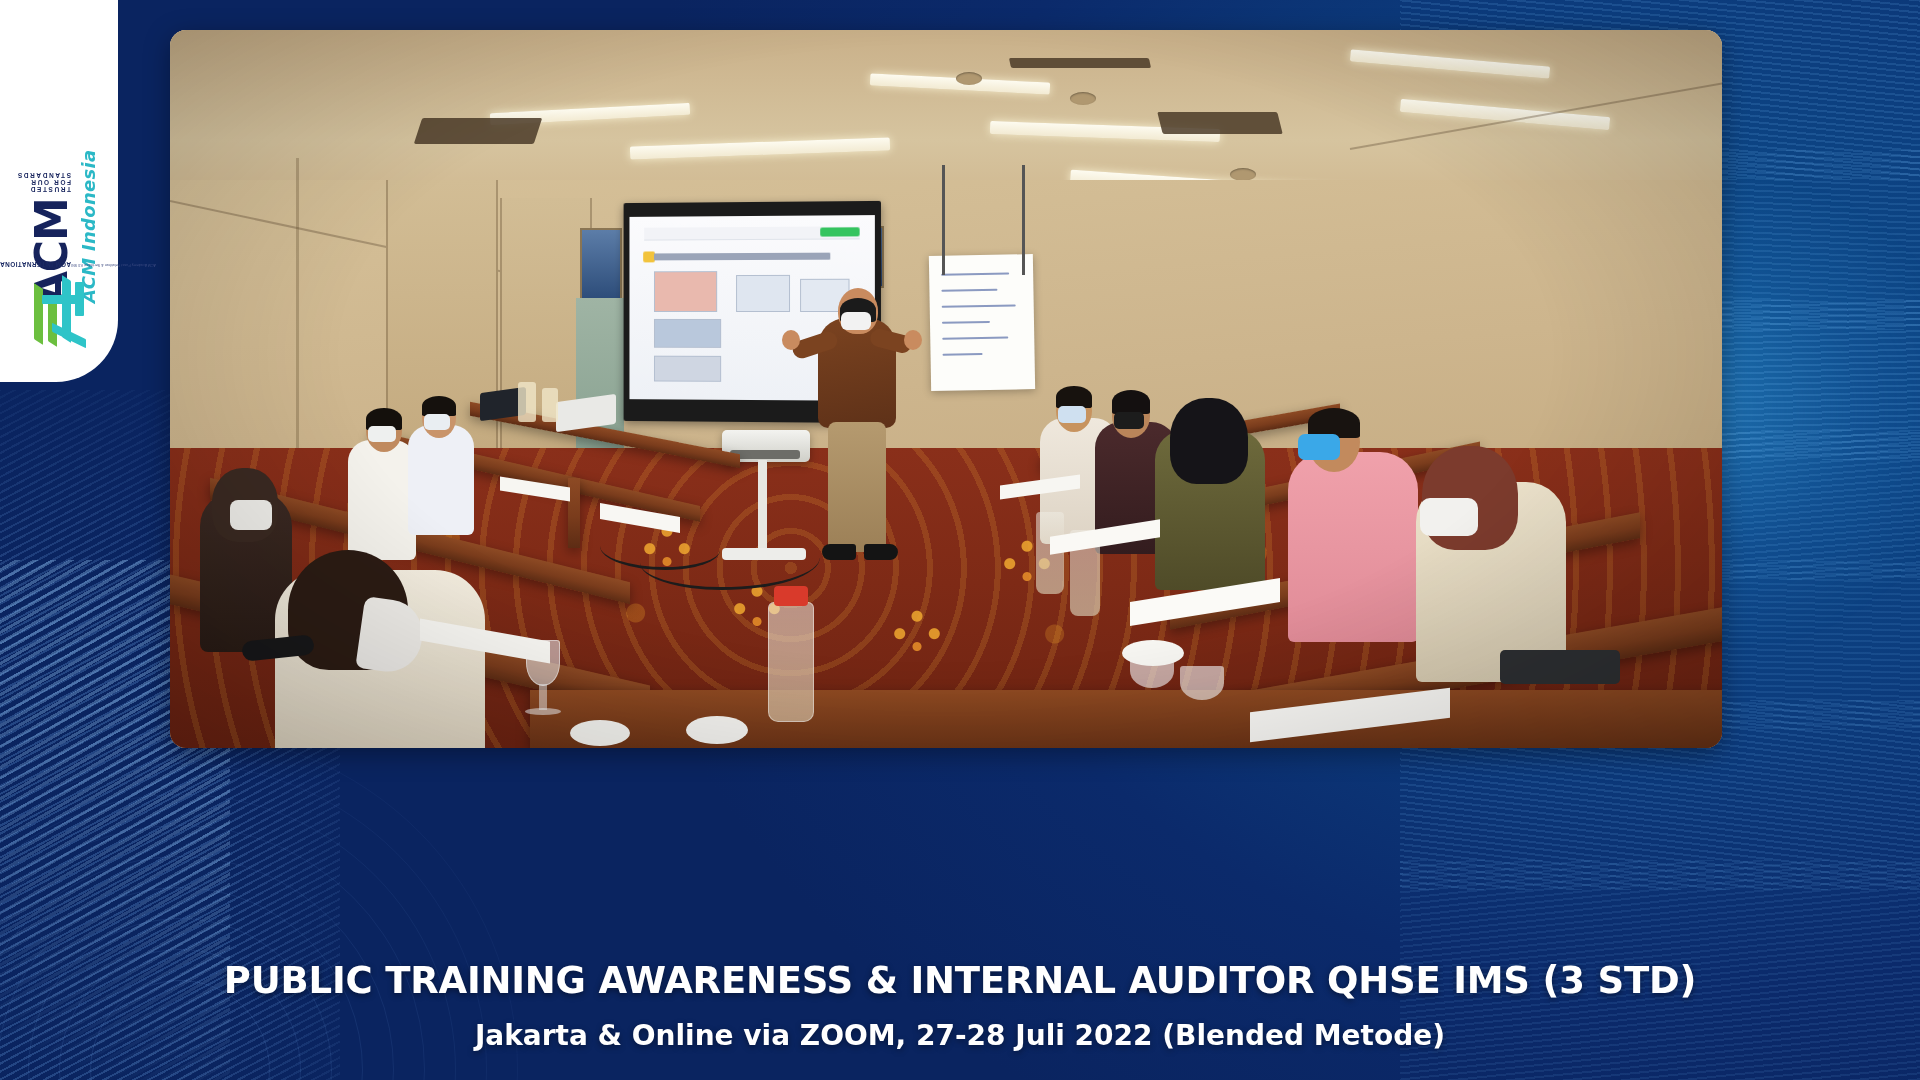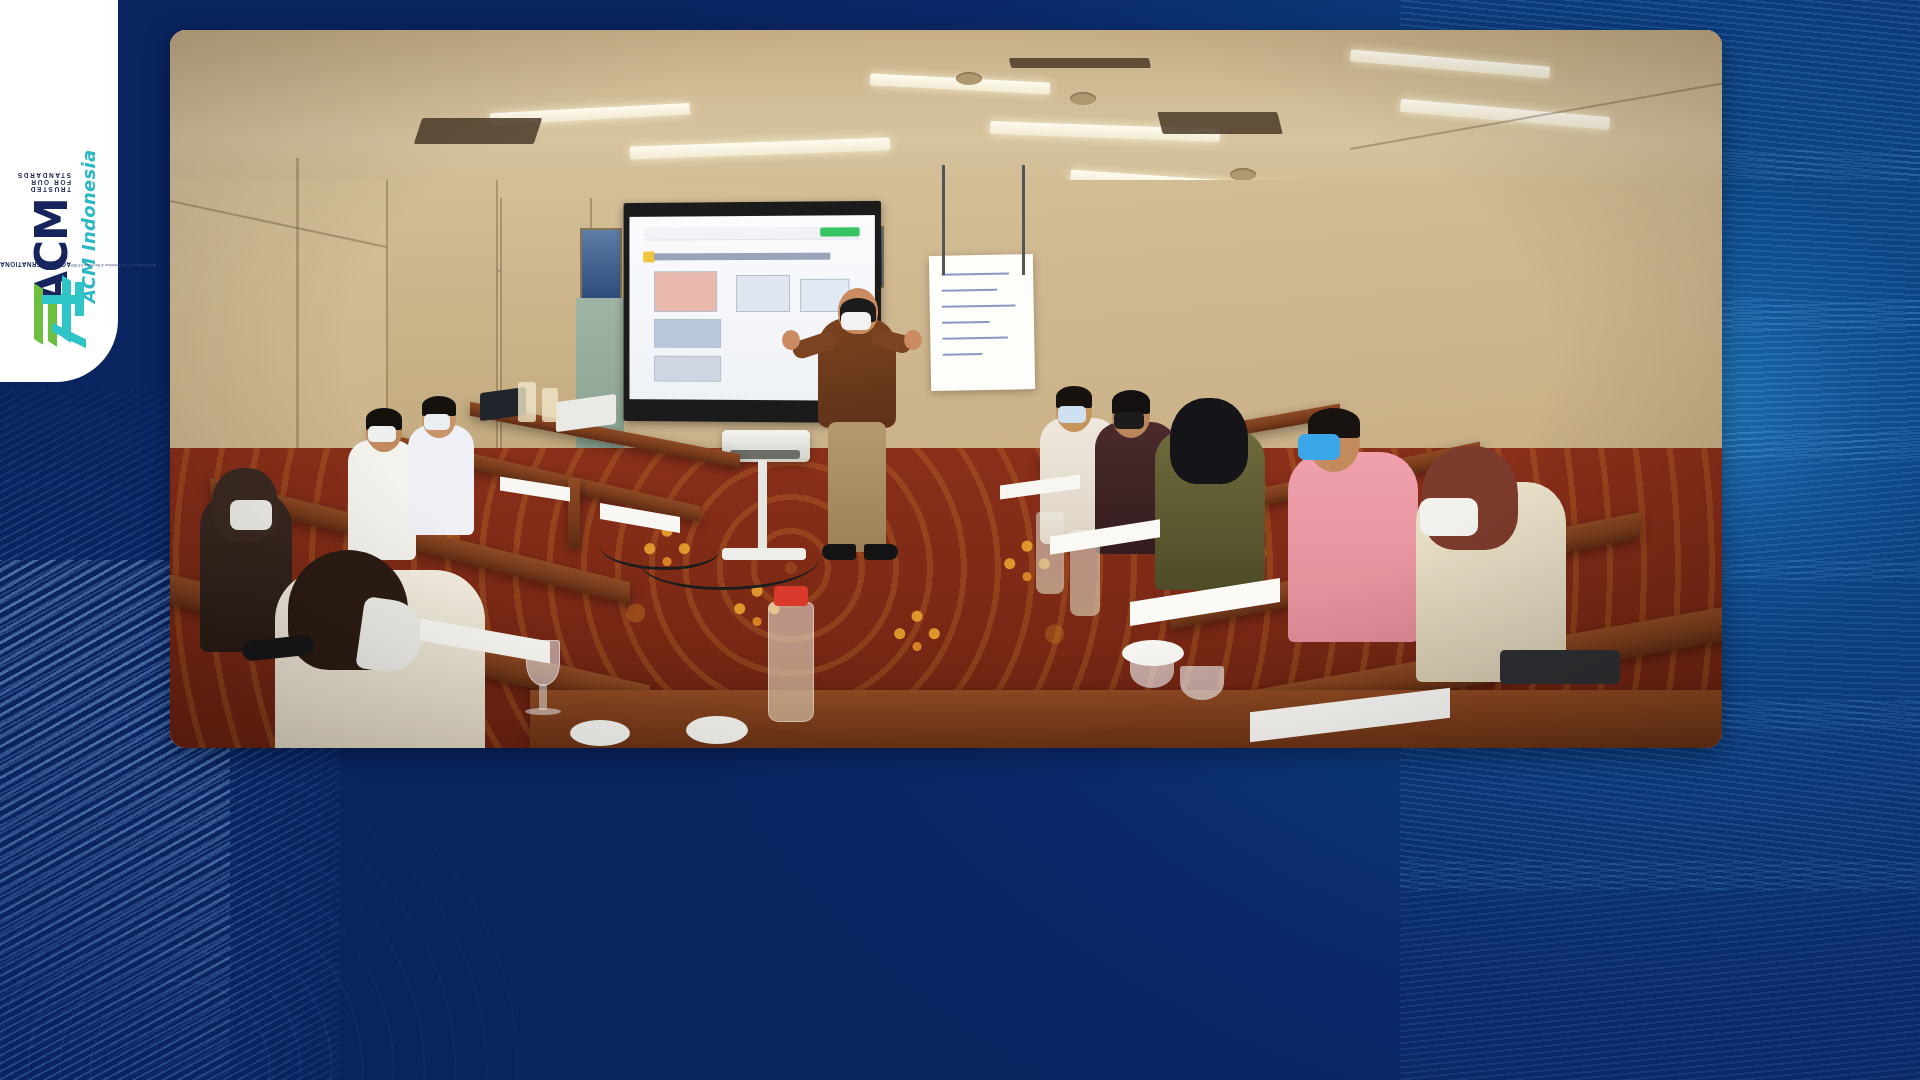--- a/index.html
+++ b/index.html
@@ -586,15 +586,17 @@
         <div class="acad-txt">
           <div class="acad-name">ACM INTERNATIONAL ACADEMY</div>
           <div class="acad-sub">ACM Academy Pusat Pelatihan &amp; Sertifikasi K3 SNI</div>
         </div>
       </div>
 
     </div>
   </div>
 
   <div class="caption">
+    <div class="cap-title">PUBLIC TRAINING AWARENESS &amp; INTERNAL AUDITOR QHSE IMS (3 STD)</div>
+    <div class="cap-sub">Jakarta &amp; Online via ZOOM, 27-28 Juli 2022 (Blended Metode)</div>
   </div>
 
 </div>
 
 </body></html>

